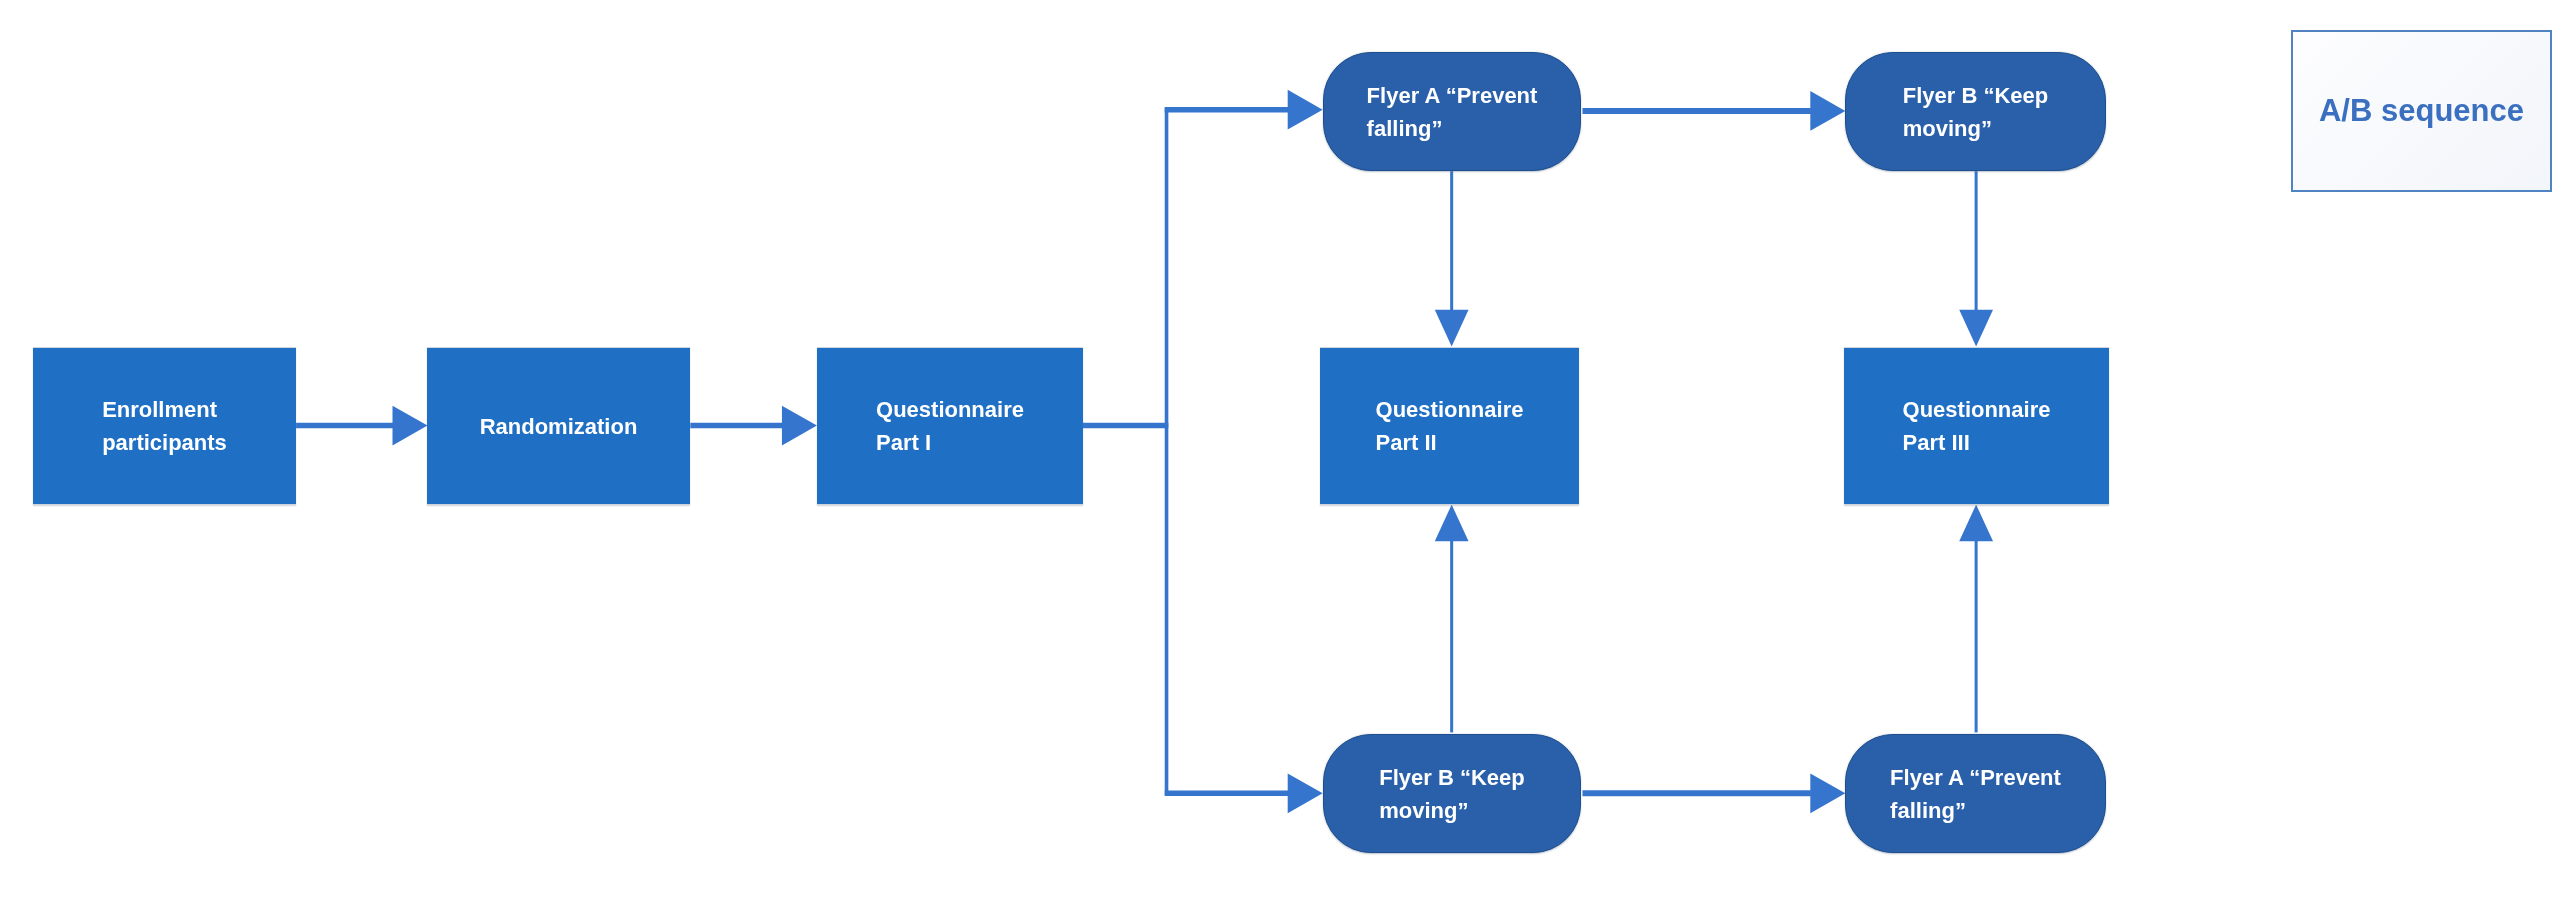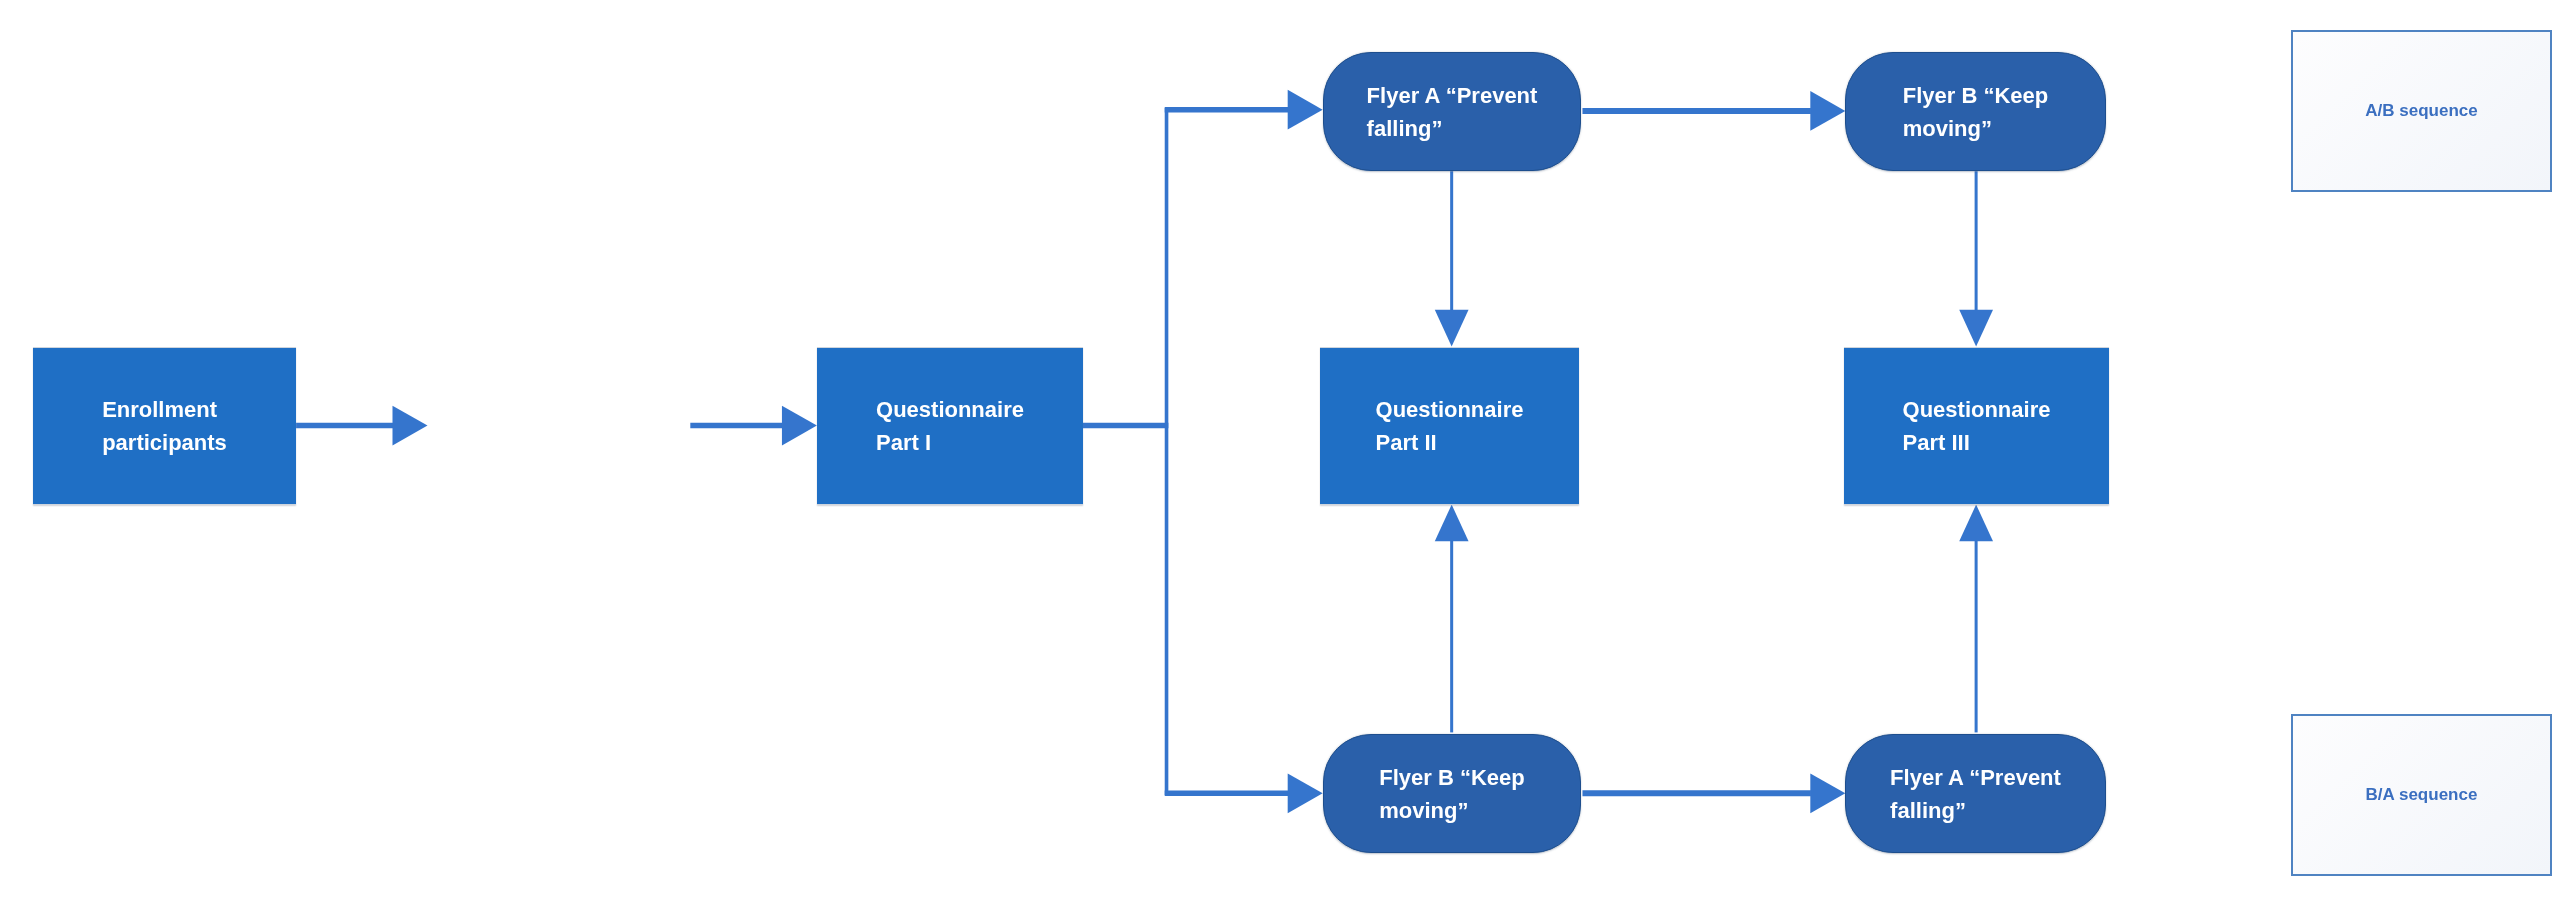--- a/index.html
+++ b/index.html
@@ -22,21 +22,21 @@
     color:var(--node_text);font-weight:600;font-size:22px;
     line-height:1.5;white-space:pre-line;}
   .process{background:var(--process_fill);
     border-top:1.8px solid var(--bevel);border-bottom:1.8px solid var(--bevel);
     box-shadow:0 0.6px 1.2px rgba(120,130,145,.35);}
   .flyer{background:var(--flyer_fill);border:1.8px solid var(--flyer_border);
     border-radius:48px;box-shadow:0 0.6px 1.8px rgba(60,80,110,.35);}
   .legendbox{position:absolute;display:flex;align-items:center;justify-content:center;
     background:linear-gradient(135deg,#fdfdfe 0%,#f2f5fa 100%);
     border:2.4px solid var(--legend_border);color:var(--legend_text);
-    font-weight:600;font-size:17px;text-align:center;}
+    font-weight:600;font-size:31px;text-align:center;}
 </style>
 </head>
 <body>
 
 <div id="canvas">
 
   <svg id="edges" viewBox="0 0 4273 1493" xmlns="http://www.w3.org/2000/svg">
     <g stroke="#3575CD" fill="#3575CD">
 
       <line x1="491" y1="706" x2="652" y2="706" stroke-width="9"></line>
@@ -71,20 +71,23 @@
 
       <line x1="3278" y1="1215" x2="3278" y2="896" stroke-width="5"></line>
       <path d="M3278 837 L3250 898 L3306 898 Z" stroke="none"></path>
     </g>
   </svg>
 
   <div class="node process" style="left:33px;top:347px;width:263px;height:158px;">
     <span>Enrollment
 participants</span>
   </div>
+  <div class="node process" style="left:427px;top:347px;width:263px;height:158px;">
+    <span>Randomization</span>
+  </div>
   <div class="node process" style="left:817px;top:347px;width:266px;height:158px;">
     <span>Questionnaire
 Part I</span>
   </div>
   <div class="node process" style="left:1320px;top:347px;width:259px;height:158px;">
     <span>Questionnaire
 Part II</span>
   </div>
   <div class="node process" style="left:1844px;top:347px;width:265px;height:158px;">
     <span>Questionnaire
@@ -105,18 +108,15 @@
 moving”</span>
   </div>
   <div class="node flyer" style="left:1845px;top:734px;width:261px;height:119px;">
     <span>Flyer A “Prevent
 falling”</span>
   </div>
 
   <div class="legendbox" style="left:2291px;top:30px;width:261px;height:162px;">
     <span>A/B sequence</span>
   </div>
-  <div class="legendbox" style="left:2291px;top:714px;width:261px;height:162px;">
-    <span>B/A sequence</span>
-  </div>
 
 </div>
 
 
 </body></html>

